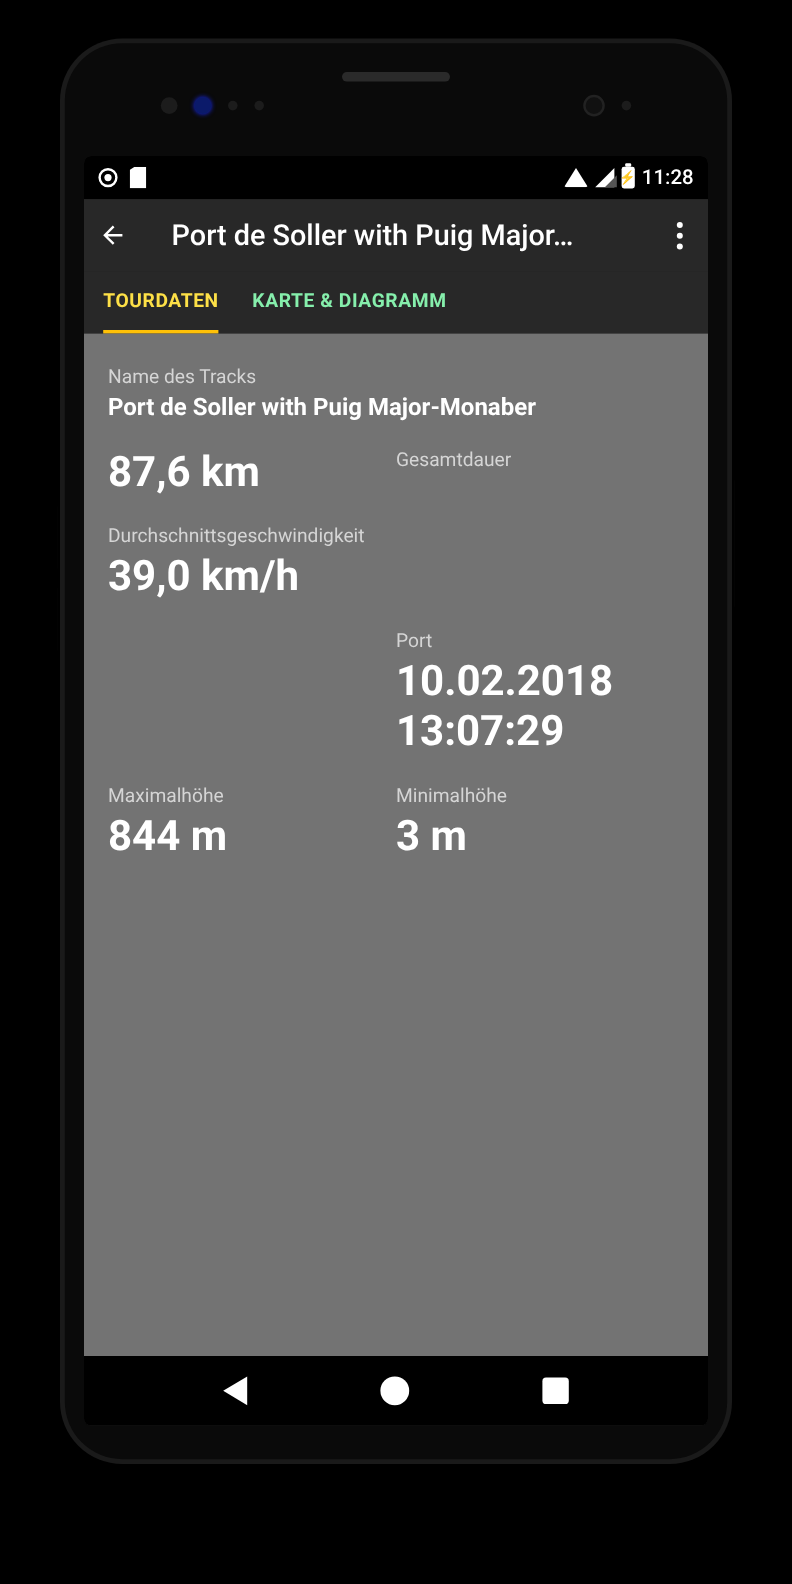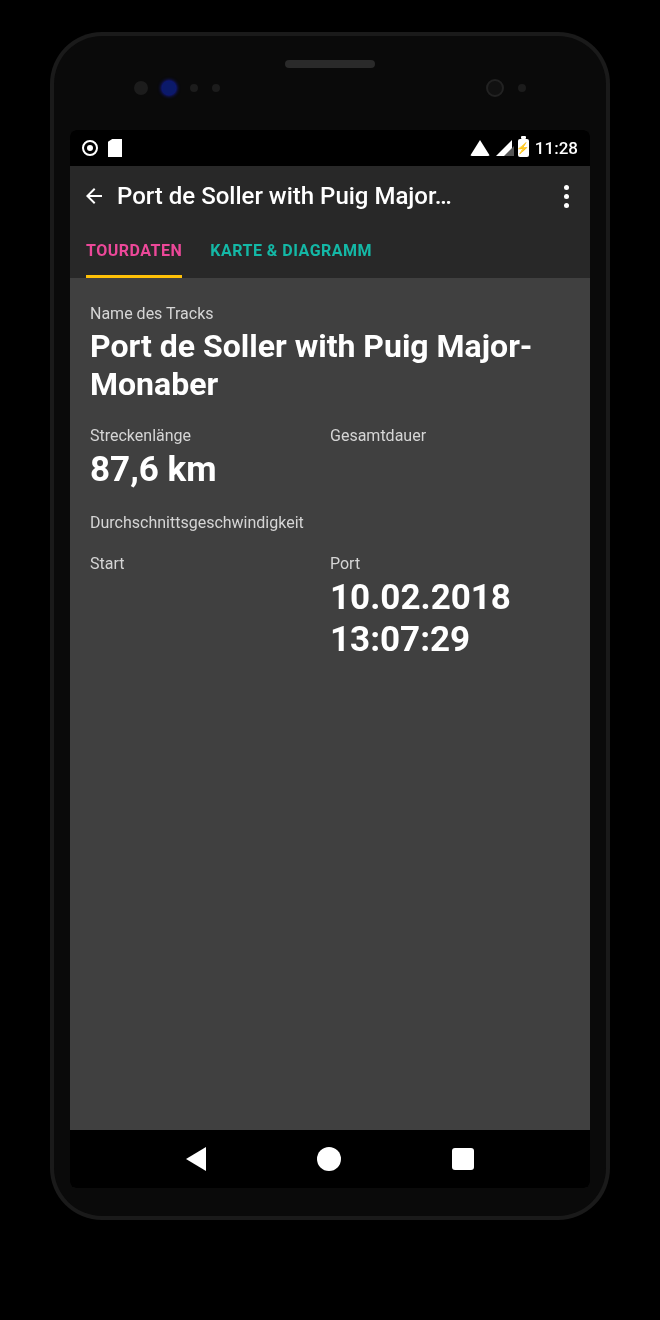--- a/index.html
+++ b/index.html
@@ -101,21 +101,21 @@
   }
   .ico-batt::before{content:"";position:absolute;top:-3px;left:3px;width:5px;height:3px;background:#fff;border-radius:1px;}
 
   
   .appbar {
     height:60px;
     background:#282828;
     display:flex;
     align-items:center;
     padding:0 10px;
-    gap:9px;
+    gap:35px;
     color:#fff;
   }
   .appbar .back {
     width:28px;height:28px;display:flex;align-items:center;justify-content:center;cursor:pointer;
   }
   .appbar .title {
     flex:1;
     font-size:24px;
     font-weight:500;
     white-space:nowrap;
@@ -134,53 +134,53 @@
     background:#282828;
     display:flex;
     align-items:center;
     padding:0 16px;
     gap:28px;
   }
   .tab {
     font-size:16px;
     font-weight:700;
     letter-spacing:0.5px;
-    color:#14b8a6;
+    color:#86efac;
     height:100%;
     display:flex;
     align-items:center;
     border-bottom:3px solid transparent;
     cursor:pointer;
   }
   .tab.active {
-    color:#ec4899;
+    color:#fde047;
     border-bottom-color:#ffc107;
   }
 
   
   .content {
     flex:1;
-    background:#404040;
+    background:#737373;
     padding:26px 20px;
     overflow:auto;
   }
   .block { margin-bottom:22px; }
   .block .label {
     font-size:16px;
     color:#d5d5d5;
     font-weight:400;
     margin-bottom:4px;
   }
   .block .value {
     font-size:35px;
     color:#fff;
     font-weight:700;
     line-height:1.2;
   }
-  .title-block .value { font-size:32px; }
+  .title-block .value { font-size:20px; }
   .row2 { display:flex; }
   .row2 .block { flex:1; }
 
   
   .navbar {
     height:58px;
     background:#000;
     display:flex;
     align-items:center;
     justify-content:space-around;
@@ -254,43 +254,52 @@
     </div>
 
     <div class="content">
       <div class="block title-block">
         <div class="label">Name des Tracks</div>
         <div class="value">Port de Soller with Puig Major-Monaber</div>
       </div>
 
       <div class="row2">
         <div class="block">
-          <div class="label">Streckenlänge</div>
           <div class="value">87,6 km</div>
         </div>
         <div class="block">
           <div class="label">Gesamtdauer</div>
         </div>
       </div>
 
       <div class="block">
         <div class="label">Durchschnittsgeschwindigkeit</div>
+        <div class="value">39,0 km/h</div>
       </div>
 
       <div class="row2">
         <div class="block">
-          <div class="label">Start</div>
         </div>
         <div class="block">
           <div class="label">Port</div>
           <div class="value">10.02.2018 13:07:29</div>
         </div>
       </div>
 
 
+      <div class="row2">
+        <div class="block">
+          <div class="label">Maximalhöhe</div>
+          <div class="value">844 m</div>
+        </div>
+        <div class="block">
+          <div class="label">Minimalhöhe</div>
+          <div class="value">3 m</div>
+        </div>
+      </div>
     </div>
 
     <div class="navbar">
       <div class="nav-tri"></div>
       <div class="nav-circ"></div>
       <div class="nav-sq"></div>
     </div>
 
   </div>
 </div>

